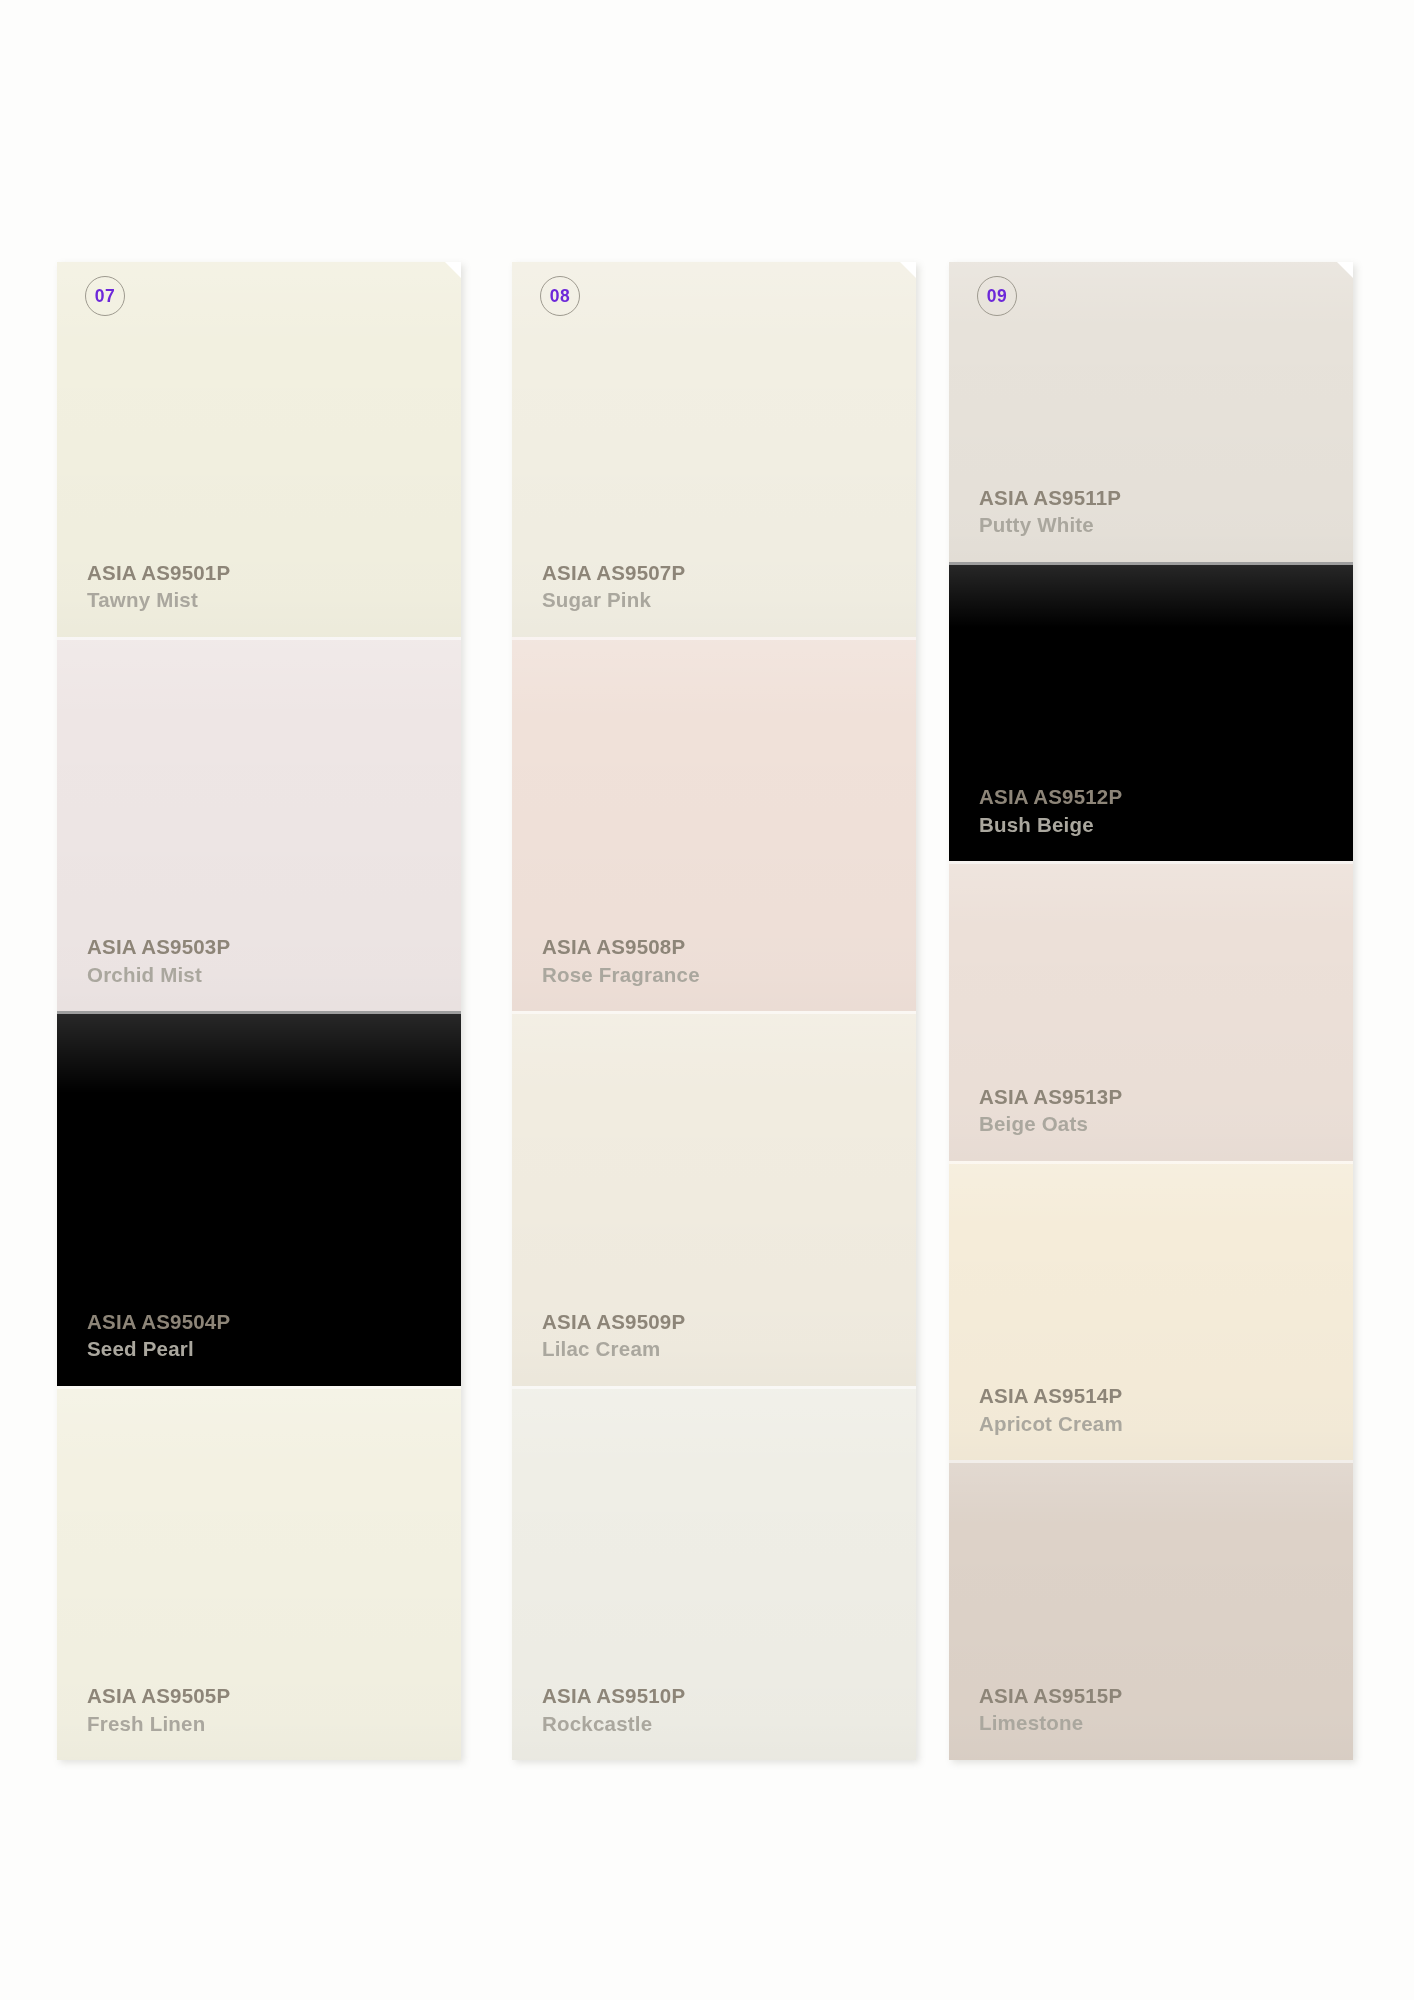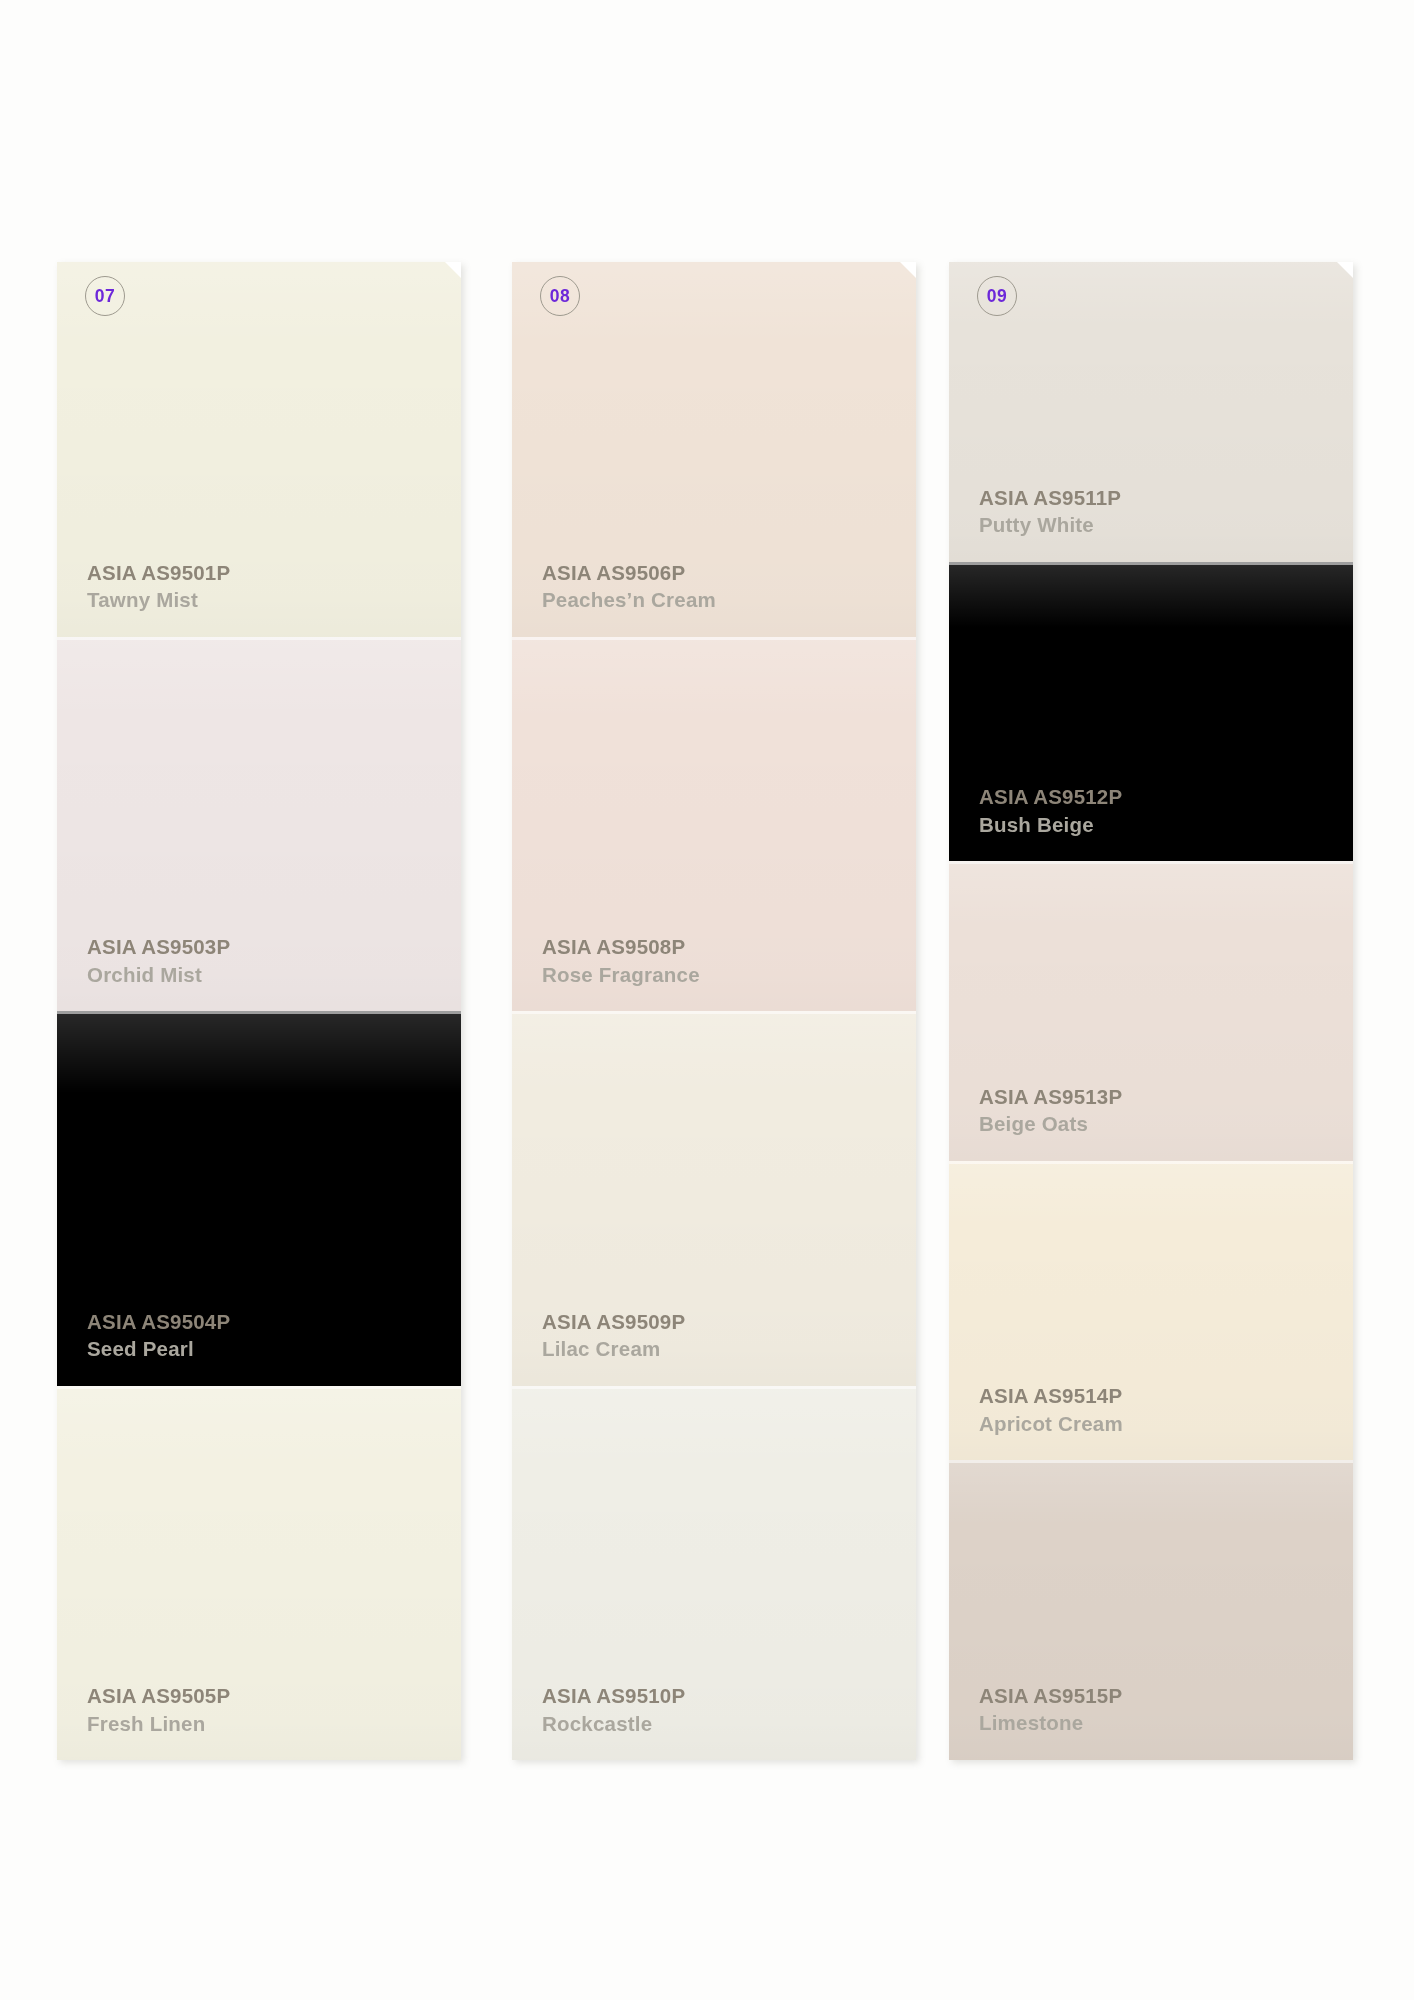--- a/index.html
+++ b/index.html
@@ -185,25 +185,25 @@
             <div class="band-name">Fresh Linen</div>
           </div>
         </div>
       </div>
       <div class="card-badge">07</div>
       <div class="corner-fold"></div>
     </div>
     <div class="card-shadow col-1"></div>
     <div class="swatch-card col-1" style="background: rgb(239, 230, 220);">
       <div class="bands">
-        <div class="band" style="background: rgb(240, 227, 215);">
-          <div class="band-inner-sheen"></div>
-          <div class="band-label">
-            <div class="band-code">ASIA AS9506P</div>
-            <div class="band-name">Peaches’n Cream</div>
+        <div class="band" style="background: rgb(242, 239, 227);">
+          <div class="band-inner-sheen"></div>
+          <div class="band-label">
+            <div class="band-code">ASIA AS9507P</div>
+            <div class="band-name">Sugar Pink</div>
           </div>
         </div>
         <div class="band" style="background: rgb(240, 225, 217);">
           <div class="band-inner-sheen"></div>
           <div class="band-label">
             <div class="band-code">ASIA AS9508P</div>
             <div class="band-name">Rose Fragrance</div>
           </div>
         </div>
         <div class="band" style="background: rgb(241, 236, 224);">

